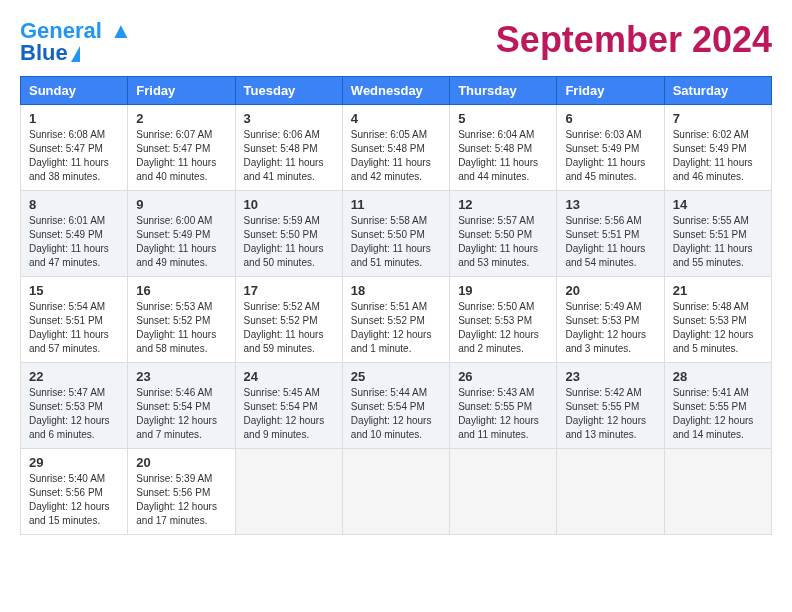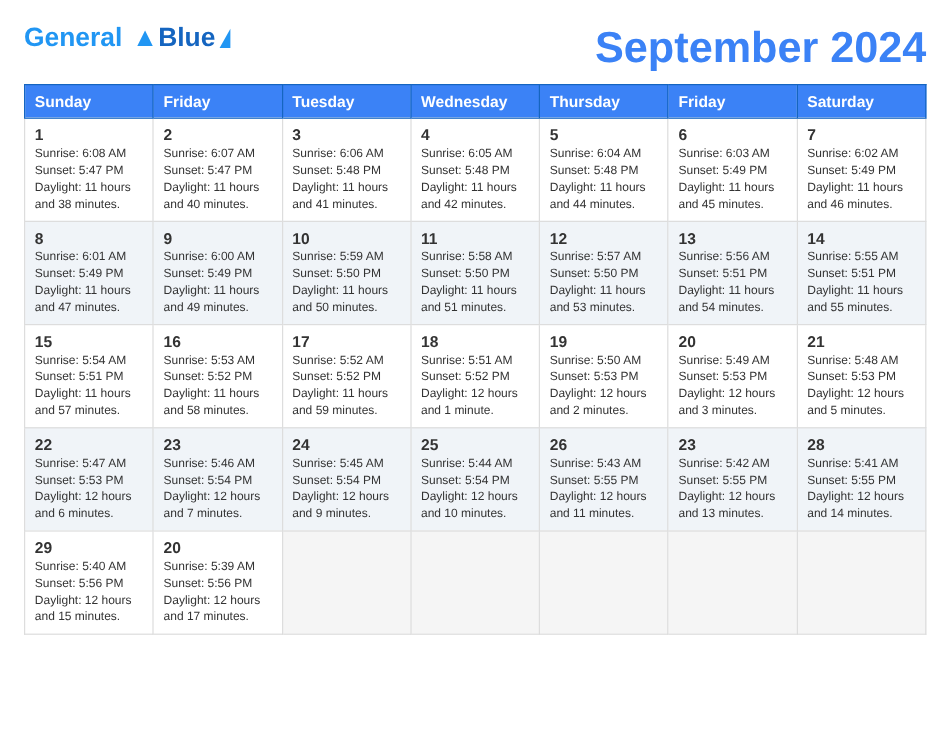--- a/index.html
+++ b/index.html
@@ -11,39 +11,39 @@
       padding: 20px;
     }
     .header {
       display: flex;
       justify-content: space-between;
       align-items: flex-start;
       margin-bottom: 10px;
     }
     .logo {
       display: flex;
-      flex-direction: row;
+      flex-direction: column;
       align-items: flex-start;
     }
     .logo-text {
       font-size: 22px;
       font-weight: bold;
       color: #333;
       line-height: 1;
     }
     .logo-text span {
       color: #2196F3;
     }
     .title-section {
       text-align: right;
     }
     .month-title {
       font-size: 36px;
       font-weight: bold;
-      color: #3b82f6;
+      color: #be185d;
       line-height: 1.1;
     }
     .subtitle {
       font-size: 15px;
       color: #555;
     }
     .calendar {
       width: 100%;
       border-collapse: collapse;
       border: 1px solid #ccc;

